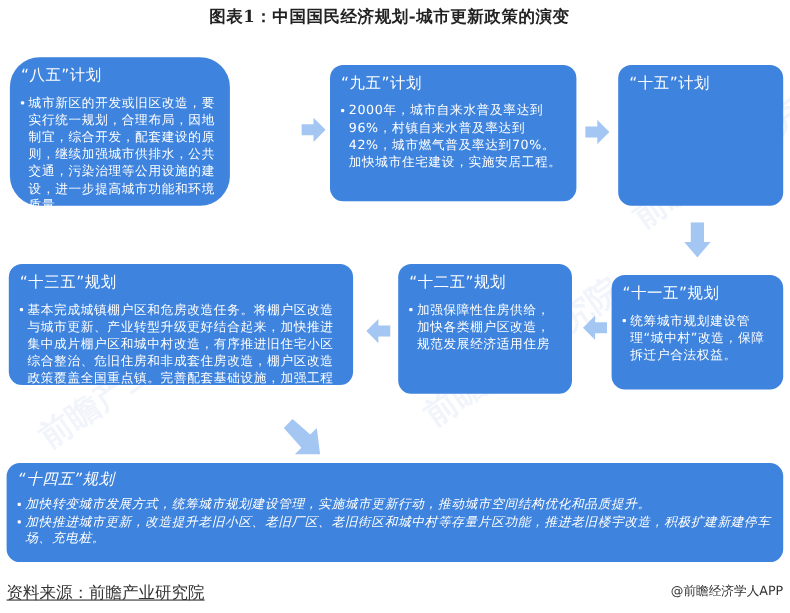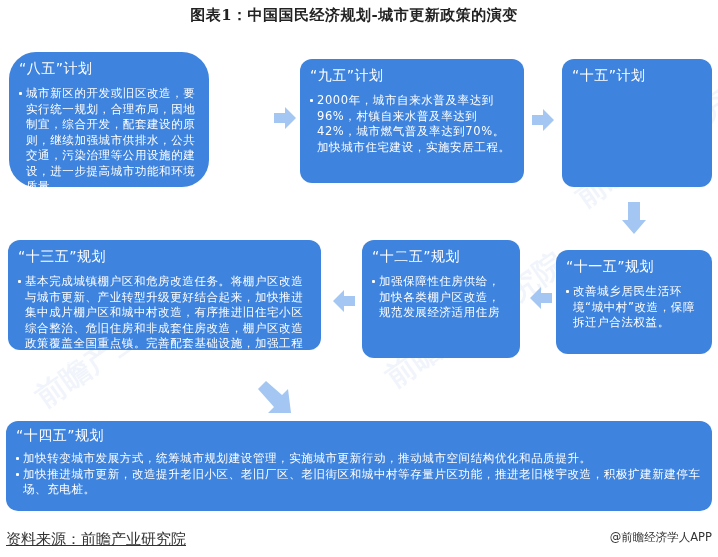--- a/index.html
+++ b/index.html
@@ -50,34 +50,34 @@
   <div class="box-title">“九五”计划</div>
   <div class="bullet">2000年，城市自来水普及率达到96%，村镇自来水普及率达到42%，城市燃气普及率达到70%。 加快城市住宅建设，实施安居工程。</div>
 </div>
 
 <div class="box" style="left:562px;top:59px;width:150px;height:128px;">
   <div class="box-title">“十五”计划</div>
 </div>
 
 <div class="box" style="left:556px;top:250px;width:156px;height:104px;">
   <div class="box-title">“十一五”规划</div>
-  <div class="bullet">改善城乡居民生活环境“城中村”改造，保障拆迁户合法权益。</div>
+  <div class="bullet">统筹城市规划建设管理“城中村”改造，保障拆迁户合法权益。</div>
 </div>
 
 <div class="box" style="left:362px;top:240px;width:158px;height:118px;">
   <div class="box-title">“十二五”规划</div>
   <div class="bullet">加强保障性住房供给，加快各类棚户区改造，规范发展经济适用住房</div>
 </div>
 
 <div class="box" style="left:8px;top:240px;width:313px;height:110px;">
   <div class="box-title">“十三五”规划</div>
   <div class="bullet">基本完成城镇棚户区和危房改造任务。将棚户区改造与城市更新、产业转型升级更好结合起来，加快推进集中成片棚户区和城中村改造，有序推进旧住宅小区综合整治、危旧住房和非成套住房改造，棚户区改造政策覆盖全国重点镇。完善配套基础设施，加强工程质量监管。</div>
 </div>
 
-<div class="box" style="left:6px;top:421px;width:706px;height:90px;padding-top:6px;">
+<div class="box" style="left:6px;top:421px;width:706px;height:90px;padding-top:6px;font-style:italic;">
   <div class="box-title" style="margin-bottom:6px;">“十四五”规划</div>
   <div class="bullet">加快转变城市发展方式，统筹城市规划建设管理，实施城市更新行动，推动城市空间结构优化和品质提升。</div>
   <div class="bullet">加快推进城市更新，改造提升老旧小区、老旧厂区、老旧街区和城中村等存量片区功能，推进老旧楼宇改造，积极扩建新建停车场、充电桩。</div>
 </div>
 
 <svg class="arrow" style="left:274px;top:107px;" width="22" height="22" viewBox="0 0 22 22">
   <polygon points="0,6 11,6 11,0 22,11 11,22 11,16 0,16" fill="#a3c6f2"></polygon>
 </svg>
 <svg class="arrow" style="left:532px;top:109px;" width="22" height="22" viewBox="0 0 22 22">
   <polygon points="0,6 11,6 11,0 22,11 11,22 11,16 0,16" fill="#a3c6f2"></polygon>

